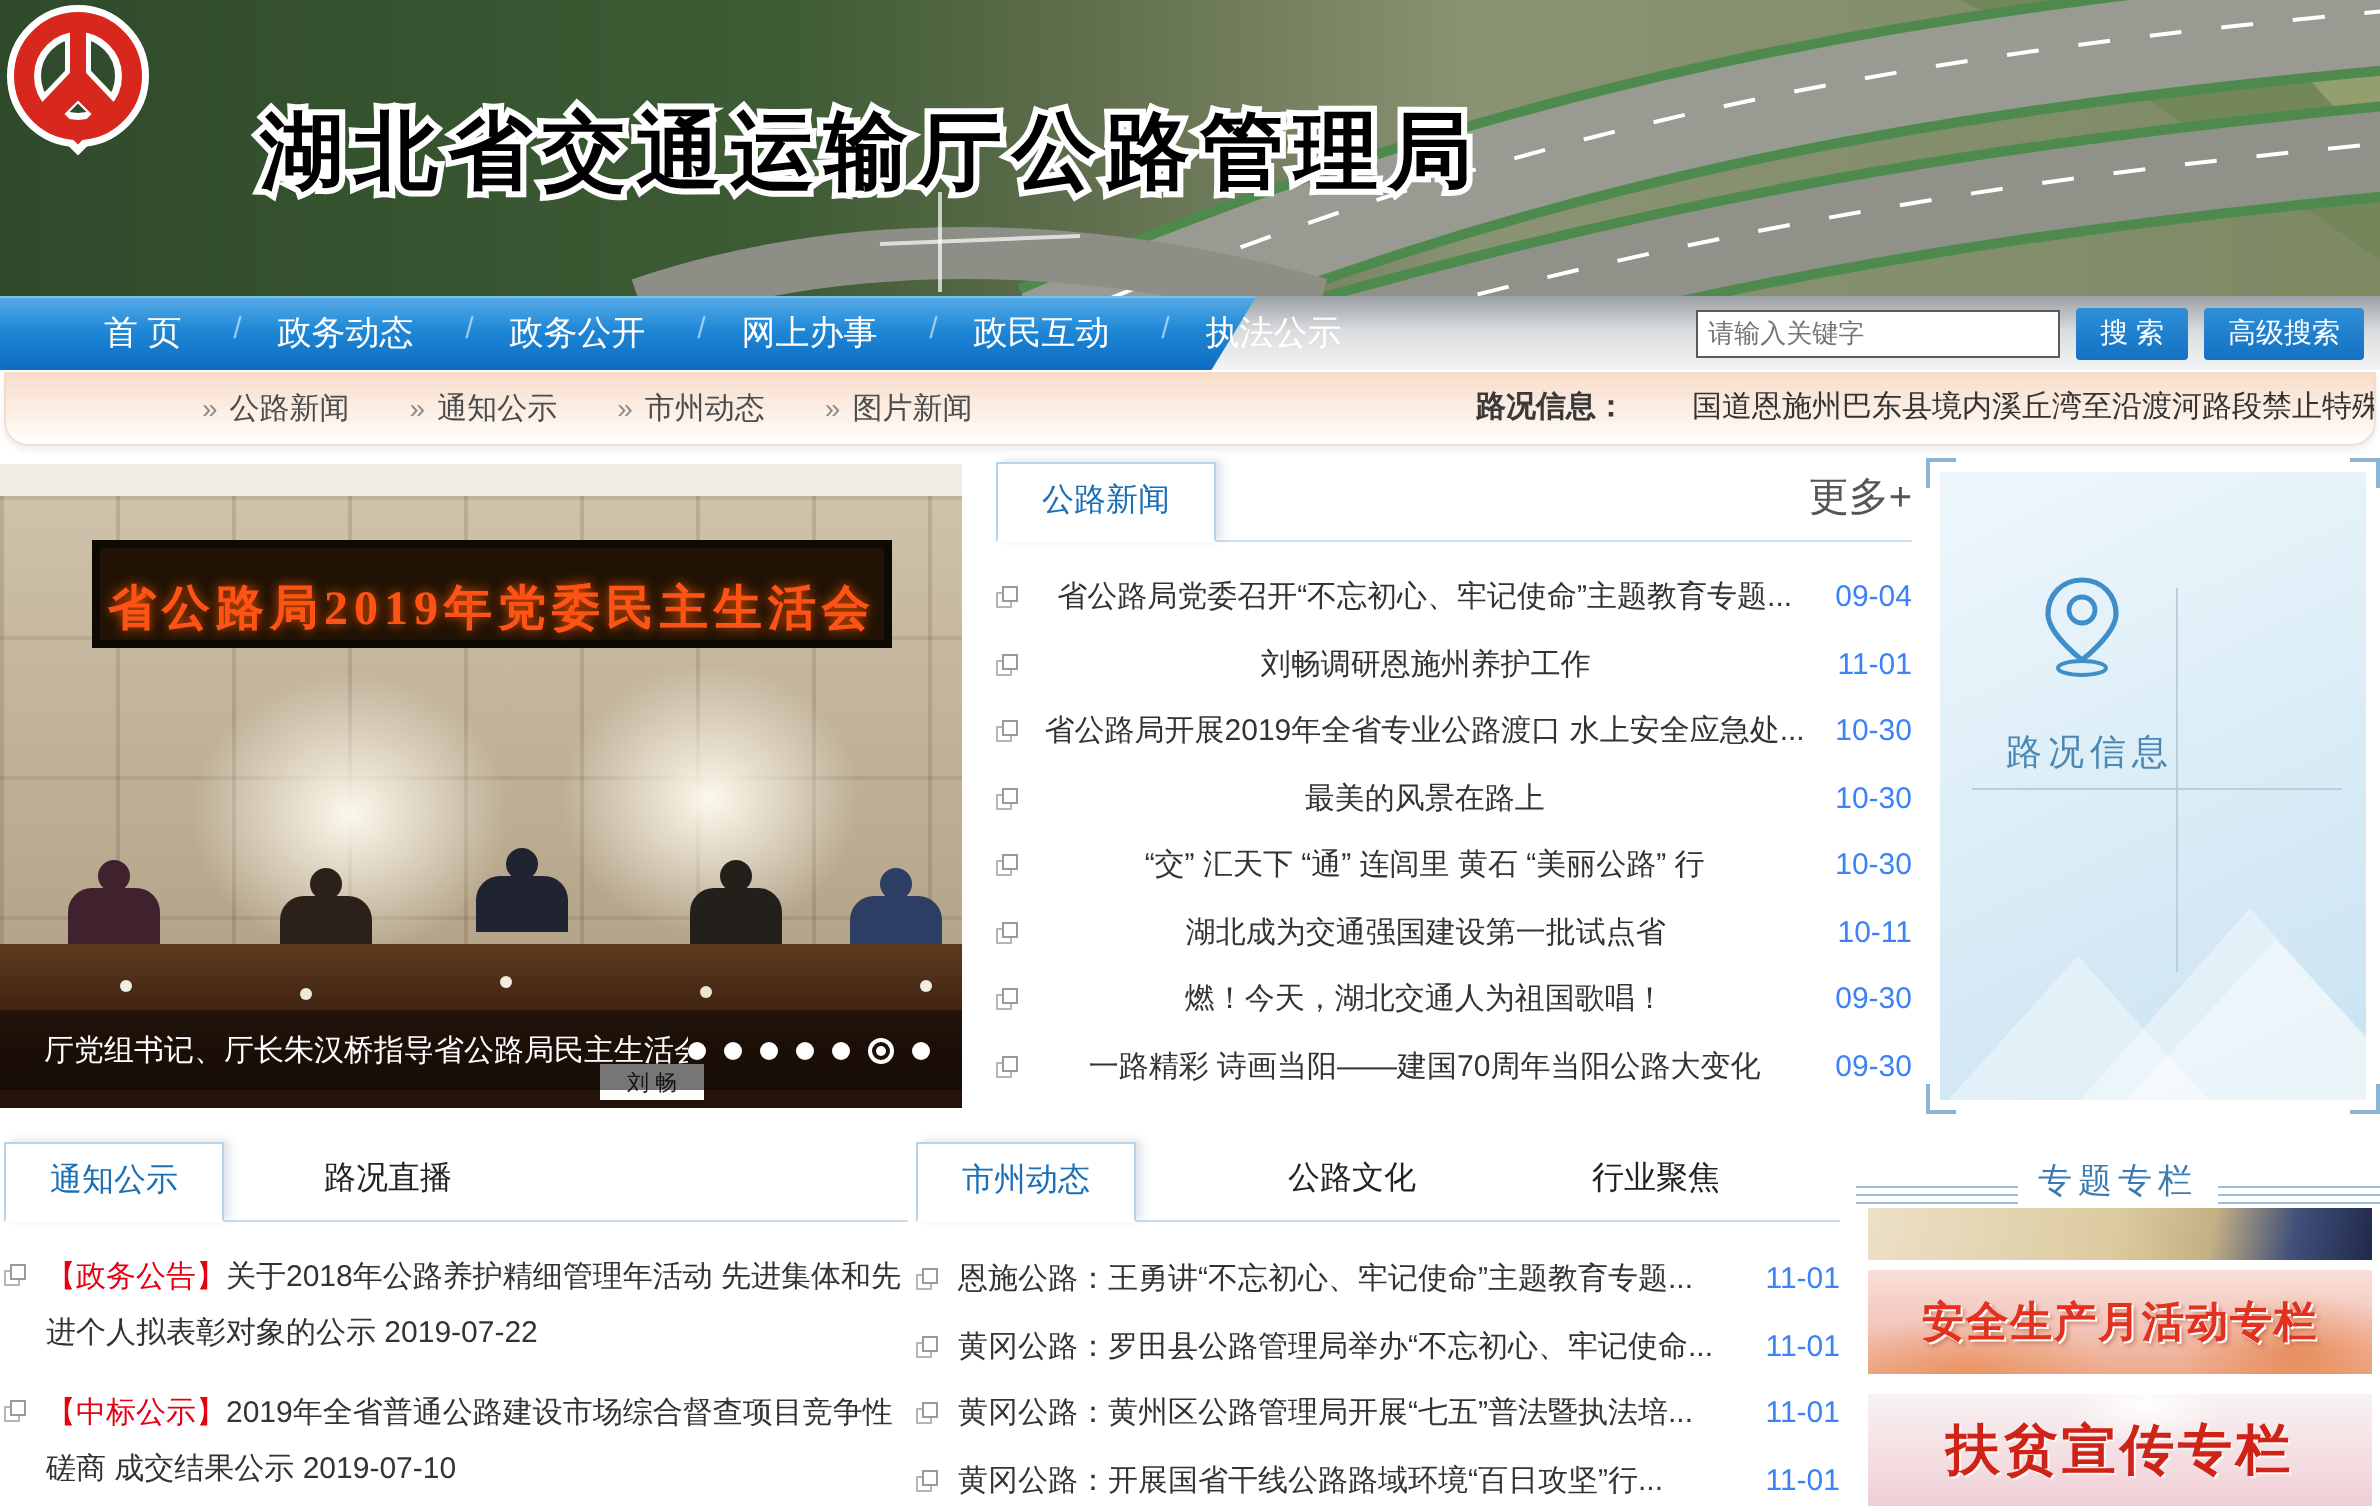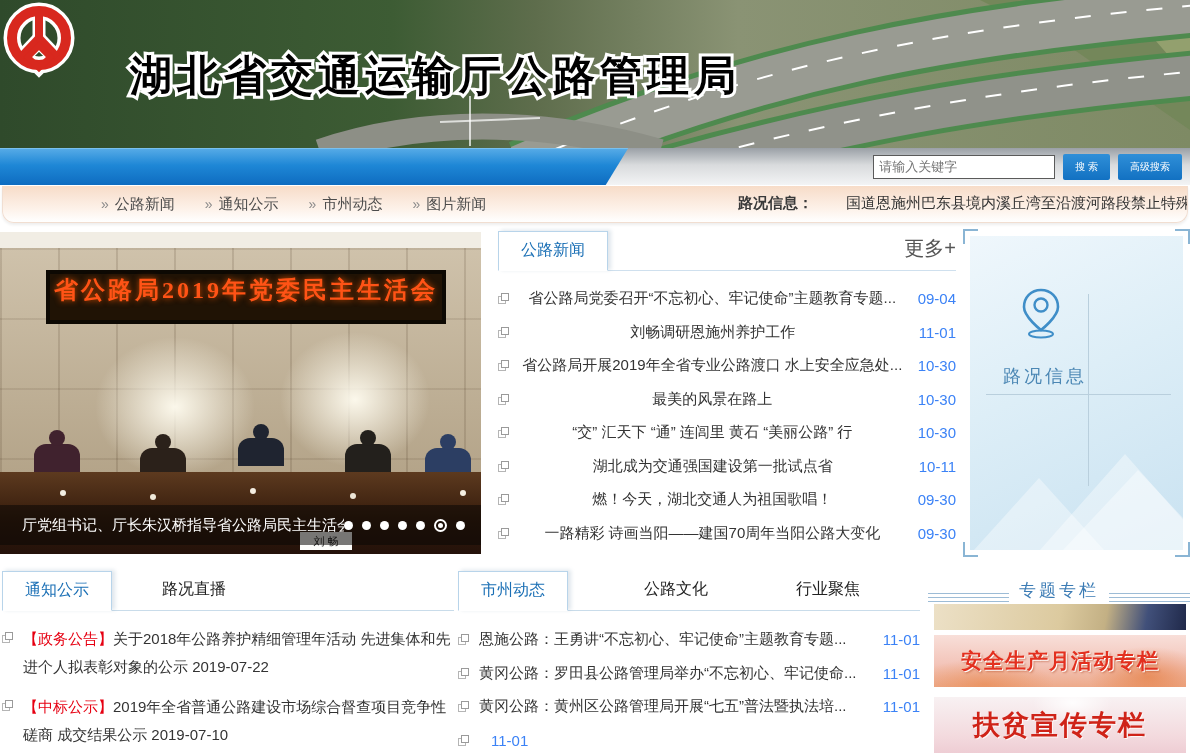--- a/index.html
+++ b/index.html
@@ -23,21 +23,21 @@
   .nav-blue{position:absolute;left:0;top:0;width:100%;height:100%;
     background:linear-gradient(#55aae6 0%,#1e87d6 45%,#0e6cc0 100%);
     border-top:1px solid #79c0ee;box-sizing:border-box;
     clip-path:polygon(0 0,52.8% 0,50.9% 100%,0 100%);}
   .nav-items{position:absolute;left:28px;top:0;height:37px;display:flex;align-items:center;}
   .nav-item{color:#fff;font-size:17px;text-decoration:none;padding:0 24px;position:relative;white-space:nowrap;}
   .nav-item:not(:last-child)::after{content:"/";position:absolute;right:-6px;top:1px;color:rgba(255,255,255,.55);font-size:15px;}
   .search-area{position:absolute;right:8px;top:0;height:37px;display:flex;align-items:center;gap:8px;}
   .search-input{width:170px;height:20px;border:1px solid #5a5a5a;font-size:13px;padding:1px 5px;color:#333;background:#fff;}
   .btn-blue{height:26px;border:none;background:linear-gradient(#2f8fd8,#1271c2);color:#fff;
-    font-size:10px;padding:0 12px;cursor:pointer;border-radius:2px;font-family:inherit;}
+    font-size:14px;padding:0 12px;cursor:pointer;border-radius:2px;font-family:inherit;}
   
   .subrow{position:absolute;left:2px;top:186px;width:1184px;height:36px;
     background:linear-gradient(#f7dcc8,#fdf2ea 65%,#ffffff);
     border:1px solid #f1ded1;border-top:none;border-radius:0 0 12px 12px;
     box-shadow:0 2px 3px rgba(0,0,0,.07);}
   .quicklinks{position:absolute;left:98px;top:0;height:36px;display:flex;align-items:center;gap:30px;}
   .qlink{display:flex;align-items:center;gap:6px;font-size:15px;color:#4c4c4c;text-decoration:none;white-space:nowrap;}
   .qlink .mark{color:#8a8a8a;font-size:14px;}
   .ticker-label{position:absolute;left:735px;top:8px;font-size:15px;font-weight:bold;color:#3a3a3a;}
   .ticker-text{position:absolute;left:843px;top:8px;width:341px;overflow:hidden;white-space:nowrap;
@@ -45,21 +45,21 @@
   
   .carousel{position:absolute;left:0;top:232px;width:481px;height:322px;overflow:hidden;background:#8d7d66;cursor:pointer;}
   .ph-ceiling{position:absolute;left:0;top:0;width:100%;height:16px;background:#f1ede4;}
   .ph-wall{position:absolute;left:0;top:16px;width:100%;height:226px;
     background:
       repeating-linear-gradient(90deg,rgba(60,40,20,.14) 0 2px,transparent 2px 58px),
       repeating-linear-gradient(rgba(60,40,20,.10) 0 2px,transparent 2px 70px),
       linear-gradient(#cfc2ab,#b4a489);}
   .ph-light{position:absolute;border-radius:50%;background:radial-gradient(closest-side,rgba(255,252,240,.95),rgba(255,252,240,0));}
   .led{position:absolute;left:46px;top:38px;width:392px;height:46px;background:#201305;
-    border:4px solid #0d0903;display:flex;align-items:flex-start;justify-content:center;}
+    border:4px solid #0d0903;display:flex;align-items:flex-end;justify-content:center;}
   .led-text{color:#ff5316;font-size:24px;font-weight:bold;letter-spacing:3px;white-space:nowrap;
     font-family:"Liberation Serif","DejaVu Serif",serif;text-shadow:0 0 6px rgba(255,90,0,.85);}
   .person{position:absolute;width:46px;height:28px;border-radius:12px 12px 0 0;}
   .person::before{content:"";position:absolute;left:15px;top:-14px;width:16px;height:16px;border-radius:50%;background:inherit;}
   .ph-table{position:absolute;left:0;bottom:0;width:100%;height:82px;
     background:linear-gradient(#5d3a1f,#331a0b 60%,#24120a);}
   .cups{position:absolute;left:60px;bottom:58px;width:6px;height:6px;border-radius:50%;background:#f2ede2;
     box-shadow:90px 4px 0 #efe9da,190px -2px 0 #f4eee2,290px 3px 0 #ece5d6,400px 0 0 #f4eee2;}
   .nameplate{position:absolute;left:300px;bottom:4px;width:52px;height:18px;background:#fdfdfb;
     display:flex;align-items:center;justify-content:center;font-size:11px;color:#222;}
@@ -167,20 +167,28 @@
     <line x1="39" y1="13" x2="39" y2="38" stroke="#d8281e" stroke-width="8"></line>
     <line x1="39" y1="38" x2="21" y2="57" stroke="#d8281e" stroke-width="8"></line>
     <line x1="39" y1="38" x2="57" y2="57" stroke="#d8281e" stroke-width="8"></line>
     <path d="M39 46 L50 57 L39 68 L28 57 Z" fill="none" stroke="#d8281e" stroke-width="6"></path>
   </svg>
   <div class="site-title">湖北省交通运输厅公路管理局</div>
 </div>
 
 <div class="navbar">
   <div class="nav-blue"></div>
+  <div class="nav-items">
+    <a class="nav-item">首 页</a>
+    <a class="nav-item">政务动态</a>
+    <a class="nav-item">政务公开</a>
+    <a class="nav-item">网上办事</a>
+    <a class="nav-item">政民互动</a>
+    <a class="nav-item">执法公示</a>
+  </div>
   <div class="search-area">
     <input class="search-input" placeholder="请输入关键字" style="">
     <button class="btn-blue">搜 索</button>
     <button class="btn-blue">高级搜索</button>
   </div>
 </div>
 
 <div class="subrow">
   <div class="quicklinks">
     <a class="qlink">
@@ -337,20 +345,21 @@
       <a class="n-title">黄冈公路：罗田县公路管理局举办“不忘初心、牢记使命...</a>
       <span class="n-date">11-01</span>
     </div>
     <div class="n-item">
       <span class="doc-icon"></span>
       <a class="n-title">黄冈公路：黄州区公路管理局开展“七五”普法暨执法培...</a>
       <span class="n-date">11-01</span>
     </div>
     <div class="n-item">
       <span class="doc-icon"></span>
+      <a class="n-title">黄冈公路：开展国省干线公路路域环境“百日攻坚”行...</a>
       <span class="n-date">11-01</span>
     </div>
   </div>
 </div>
 
 <div class="col-right">
   <div class="sp-head">
     <span class="sp-lines"></span>
     <span class="sp-title">专题专栏</span>
     <span class="sp-lines"></span>

